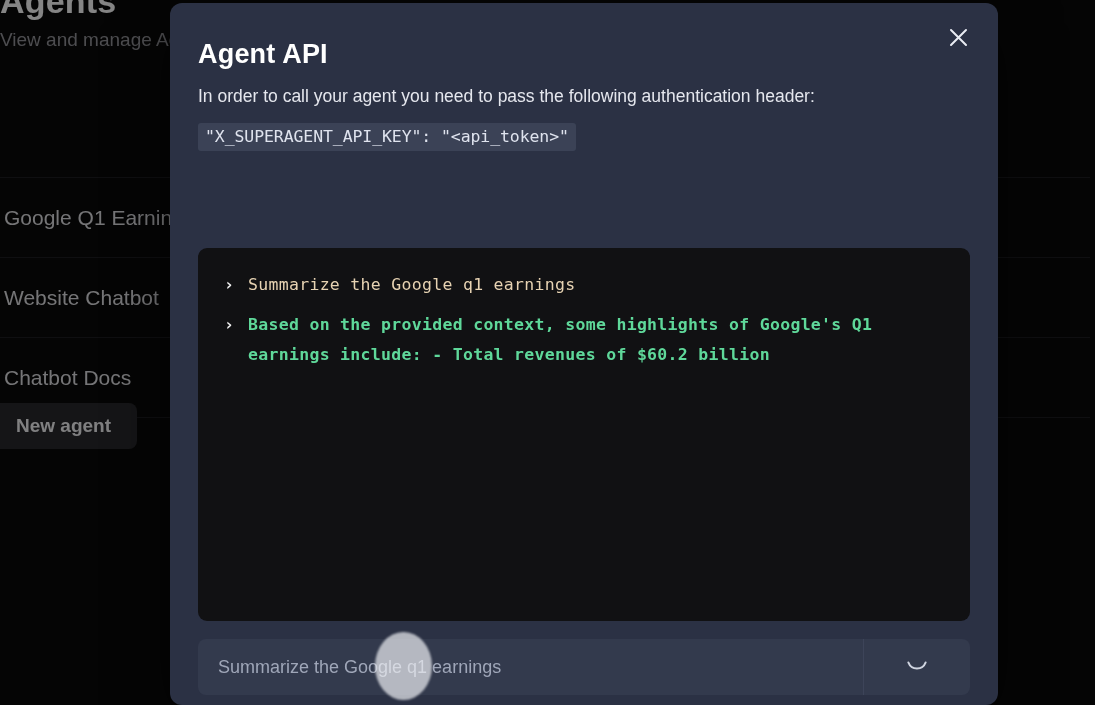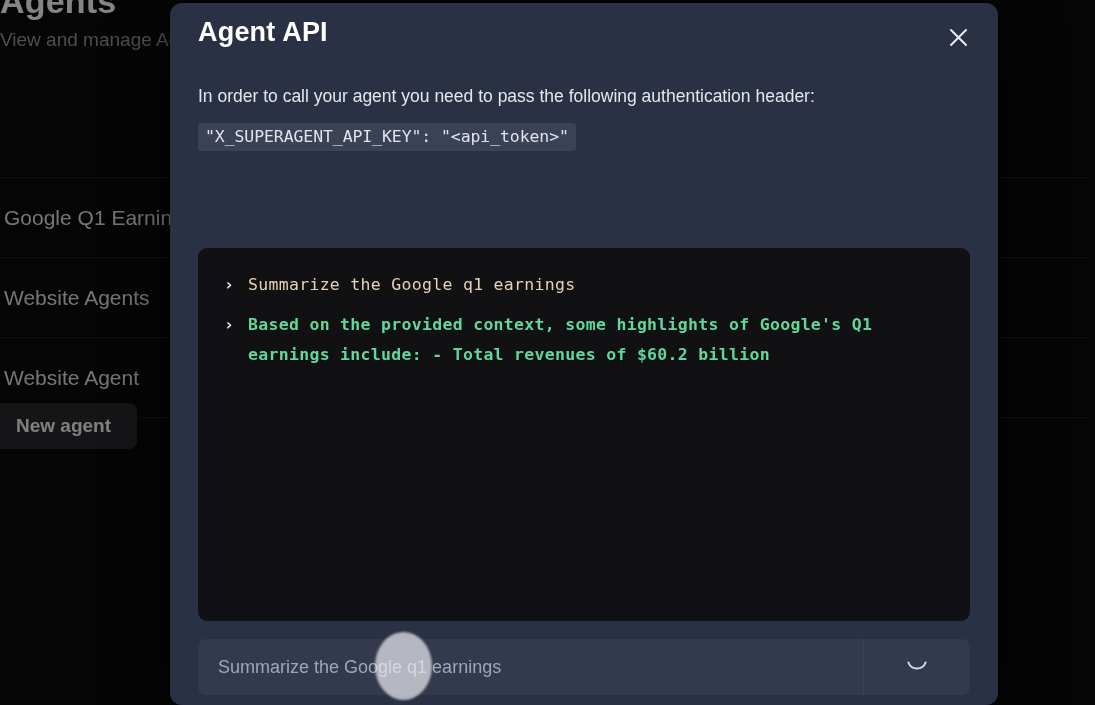--- a/index.html
+++ b/index.html
@@ -119,21 +119,21 @@
     width: 828px;
     height: 702px;
     background: #2b3144;
     border-radius: 12px;
     box-shadow: 0 18px 60px rgba(0,0,0,0.55);
     overflow: hidden;
   }
 
   .modal-head {
     position: relative;
-    padding: 14px 30px 0 28px;
+    padding: 36px 30px 0 28px;
     height: 66px;
   }
   .modal-title {
     font-size: 27px;
     font-weight: 700;
     color: #ffffff;
     letter-spacing: .2px;
   }
   .close-btn {
     position: absolute;
@@ -298,26 +298,26 @@
         <div class="bg-row-head">
           <div class="bg-row-desc">Description</div>
         </div>
 
         <div class="bg-row">
           <div class="bg-row-name">Google Q1 Earnings Agent</div>
           <div class="bg-row-desc">Summarize the Google q1 earnings</div>
         </div>
 
         <div class="bg-row">
-          <div class="bg-row-name">Website Agents</div>
+          <div class="bg-row-name">Website Chatbot</div>
           <div class="bg-row-desc"></div>
         </div>
 
         <div class="bg-row">
-          <div class="bg-row-name">Website Agent</div>
+          <div class="bg-row-name">Chatbot Docs</div>
           <div class="bg-row-desc"></div>
         </div>
 
         <div class="bg-row"></div>
       </div>
 
       <div class="bg-newbtn">New agent</div>
     </div>
   </div>
 

